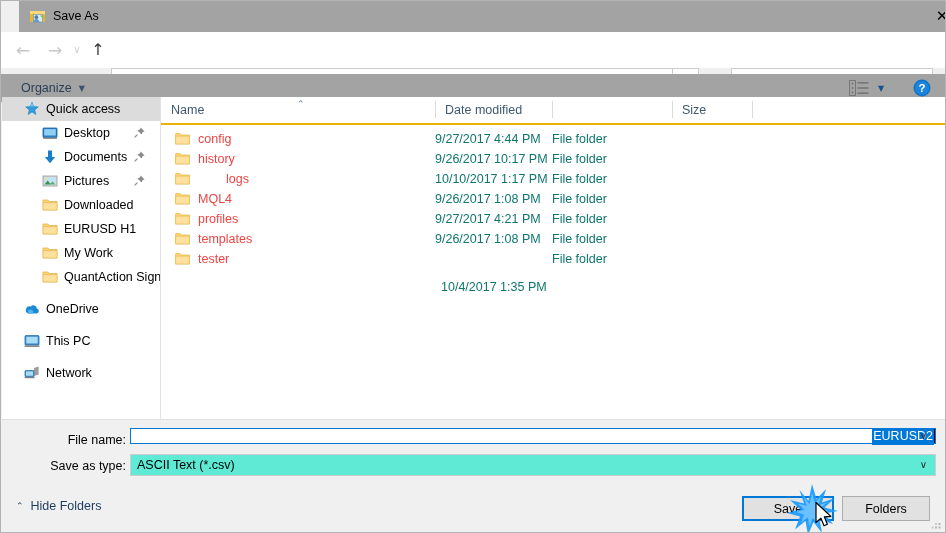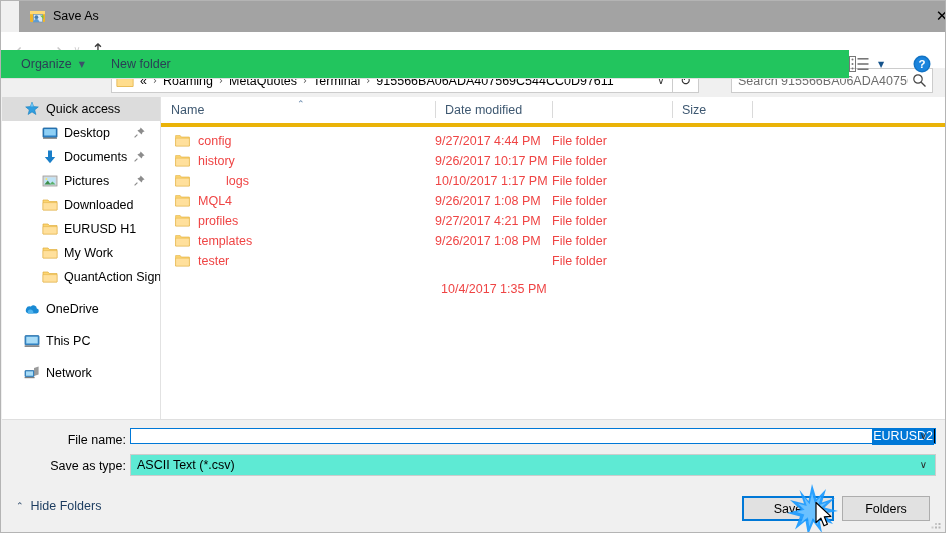--- a/index.html
+++ b/index.html
@@ -152,23 +152,23 @@
   .search-input::placeholder { color: #6d6d6d; opacity: 1; }
   .search-icon {
     position: absolute;
     right: 5px; top: 4px;
     width: 15px; height: 15px;
   }
 
   
   .toolbar {
     position: absolute;
-    left: 0; top: 49px;
-    width: 848px; height: 29px;
-    background: #22c55e;
+    left: 0; top: 73px;
+    width: 946px; height: 29px;
+    background: #a3a3a3;
     border-bottom: 1px solid #dfdfdf;
     box-sizing: border-box;
   }
   .tb-item {
     position: absolute;
     top: 0; height: 28px;
     display: flex; align-items: center;
     font-size: 12.5px;
     color: #2a3f56;
     padding: 0 8px;
@@ -254,21 +254,21 @@
   .filepane {
     position: absolute;
     left: 160px; top: 96px;
     width: 785px; height: 322px;
     background: #ffffff;
     overflow: hidden;
   }
   .col-head {
     position: relative;
     height: 26px;
-    border-bottom: 4px solid #eab308;
+    border-bottom: 2px solid #eab308;
     background: #ffffff;
   }
   .ch {
     position: absolute;
     top: 0;
     height: 25px;
     display: flex;
     align-items: center;
     font-size: 12.5px;
     color: #3e5871;
@@ -297,21 +297,21 @@
   .fc {
     position: absolute;
     top: 0;
     height: 20px;
     display: flex;
     align-items: center;
     font-size: 12.5px;
     color: #ef4444;
     white-space: nowrap;
   }
-  .fc-date, .fc-type { color: #ef4444; }
+  .fc-date, .fc-type { color: #0f766e; }
   .f-folder-icon {
     position: absolute;
     left: 14px; top: 3px;
     width: 15px; height: 13px;
   }
 
   
   .formarea {
     position: absolute;
     left: 1px; top: 418px;
@@ -511,23 +511,20 @@
         <line x1="9.2" y1="9.2" x2="13.5" y2="13.5" stroke="#444" stroke-width="1.3"></line>
       </svg>
     </div>
   </div>
 
   <div class="toolbar">
     <div class="tb-item tb-organize">
       <span>Organize</span>
       <span class="tb-caret">▼</span>
     </div>
-    <div class="tb-item tb-newfolder">
-      <span>New folder</span>
-    </div>
 
     <div class="tb-viewbtn">
       <svg viewBox="0 0 20 16" width="20" height="16">
         <rect x="0.5" y="0.5" width="6" height="15" fill="none" stroke="#777" stroke-width="1"></rect>
         <circle cx="3.5" cy="3.5" r="1" fill="#777"></circle>
         <circle cx="3.5" cy="8" r="1" fill="#777"></circle>
         <circle cx="3.5" cy="12.5" r="1" fill="#777"></circle>
         <rect x="8.5" y="2" width="11" height="1.6" fill="#777"></rect>
         <rect x="8.5" y="7.2" width="11" height="1.6" fill="#777"></rect>
         <rect x="8.5" y="12.4" width="11" height="1.6" fill="#777"></rect>

